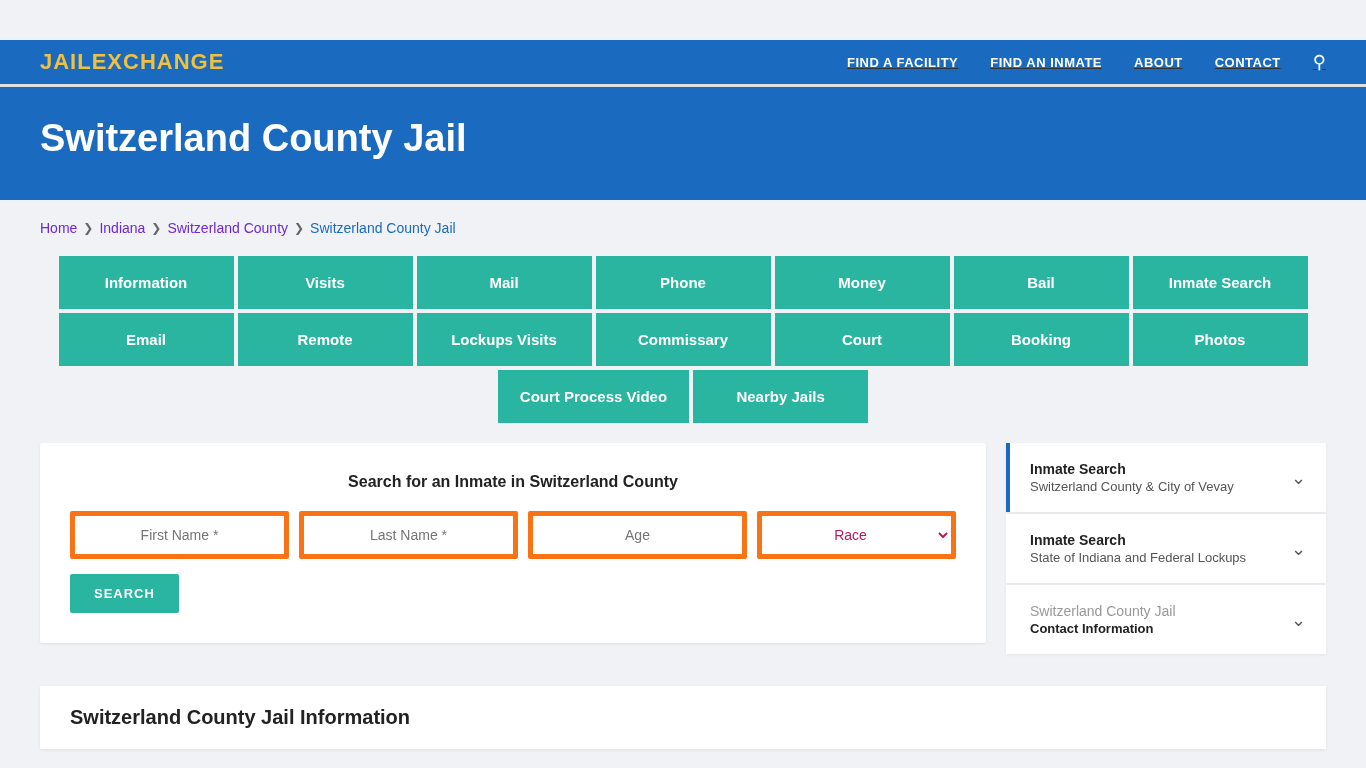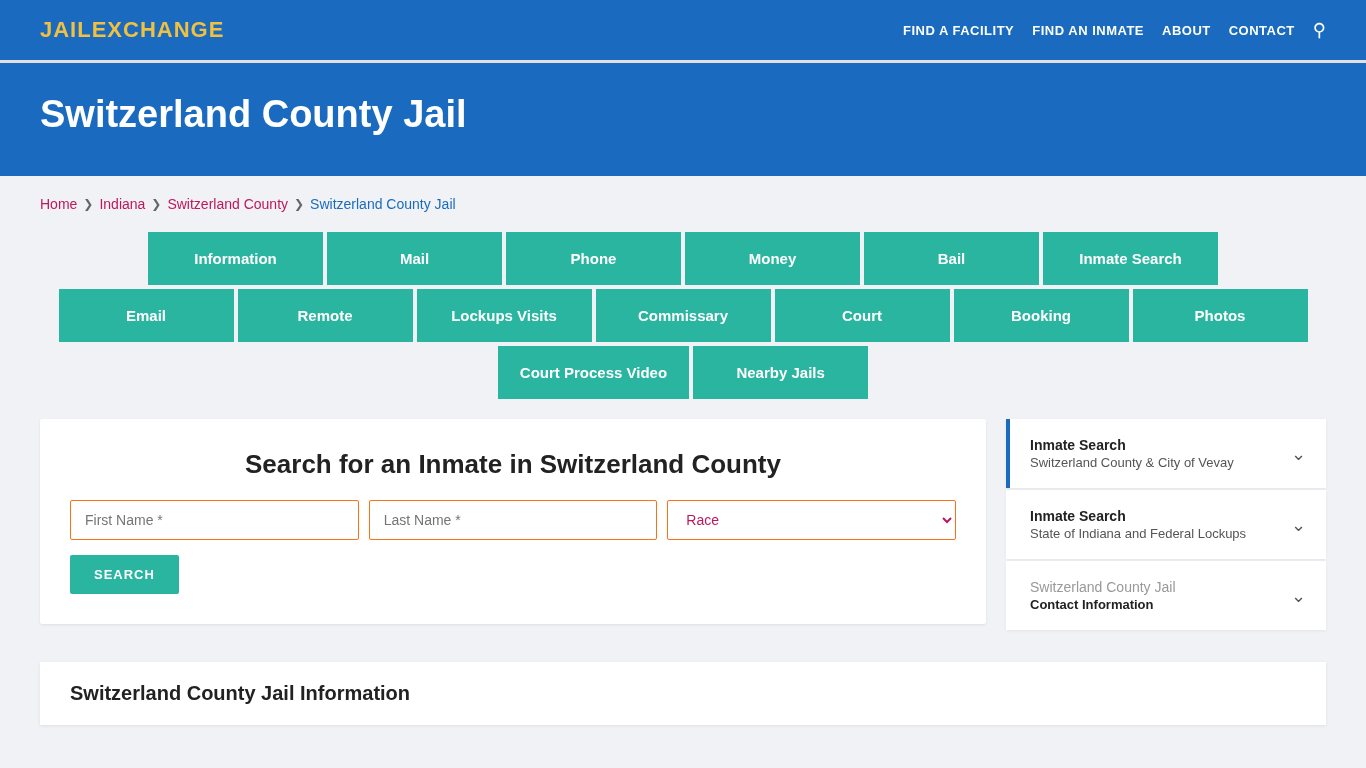--- a/index.html
+++ b/index.html
@@ -2,36 +2,38 @@
 <html><head>
   <meta charset="utf-8">
   <style>
     * { margin: 0; padding: 0; box-sizing: border-box; }
     body { font-family: Arial, sans-serif; background: #f0f2f5; color: #333; }
 
     
     .header {
       background: #1a6bbf;
       padding: 0 40px;
-      height: 60px;
+      height: 44px;
       display: flex;
       align-items: center;
       justify-content: space-between;
+      margin-top: 40px;
     }
     .logo {
       font-size: 22px;
       font-weight: 900;
       color: white;
       letter-spacing: 1px;
     }
     .logo span { color: #f0c040; }
     .nav {
       display: flex;
       align-items: center;
-      gap: 18px;
+      gap: 32px;
+      text-decoration: underline;
     }
     .nav a {
       color: white;
       text-decoration: none;
       font-size: 13px;
       font-weight: 700;
       letter-spacing: 0.5px;
       cursor: pointer;
     }
     .search-icon-nav {
@@ -64,21 +66,21 @@
     
     .breadcrumb {
       display: flex;
       align-items: center;
       gap: 6px;
       font-size: 14px;
       margin-bottom: 20px;
       color: #1a6bbf;
     }
     .breadcrumb a {
-      color: #be185d;
+      color: #6d28d9;
       text-decoration: none;
       cursor: pointer;
     }
     .breadcrumb .sep {
       color: #666;
       font-size: 12px;
     }
     .breadcrumb .current {
       color: #1a6bbf;
       font-weight: 500;
@@ -138,38 +140,39 @@
     
     .search-box {
       background: white;
       padding: 30px;
       flex: 1;
       border-radius: 2px;
       box-shadow: 0 1px 3px rgba(0,0,0,0.08);
     }
     .search-box h2 {
       text-align: center;
-      font-size: 26px;
+      font-size: 16px;
       font-weight: 700;
       margin-bottom: 20px;
       color: #222;
     }
     .search-fields {
       display: flex;
       gap: 10px;
       margin-bottom: 15px;
     }
     .search-fields input, .search-fields select {
       flex: 1;
       padding: 10px 14px;
-      border: 1px solid #f97316;
+      border: 5px solid #f97316;
       font-size: 14px;
       color: #999;
       border-radius: 2px;
       background: white;
+      text-align: center;
     }
     .search-fields select {
       color: #be185d;
     }
     .search-btn {
       background: #2ab5a0;
       color: white;
       border: none;
       padding: 12px 24px;
       font-size: 13px;
@@ -264,20 +267,21 @@
     <a>Indiana</a>
     <span class="sep">❯</span>
     <a>Switzerland County</a>
     <span class="sep">❯</span>
     <span class="current">Switzerland County Jail</span>
   </div>
 
   <div class="nav-buttons">
     <div class="nav-btn-row">
       <button class="nav-btn">Information</button>
+      <button class="nav-btn">Visits</button>
       <button class="nav-btn">Mail</button>
       <button class="nav-btn">Phone</button>
       <button class="nav-btn">Money</button>
       <button class="nav-btn">Bail</button>
       <button class="nav-btn">Inmate Search</button>
     </div>
     <div class="nav-btn-row">
       <button class="nav-btn">Email</button>
       <button class="nav-btn">Remote</button>
       <button class="nav-btn">Lockups Visits</button>
@@ -292,20 +296,21 @@
     </div>
   </div>
 
   <div class="content-row">
 
     <div class="search-box">
       <h2>Search for an Inmate in Switzerland County</h2>
       <div class="search-fields">
         <input type="text" placeholder="First Name *" style="">
         <input type="text" placeholder="Last Name *" style="">
+        <input type="text" placeholder="Age" style="">
         <select>
           <option>Race</option>
           <option>All</option>
           <option>White</option>
           <option>Black</option>
           <option>Hispanic</option>
           <option>Asian</option>
           <option>Other</option>
         </select>
       </div>

